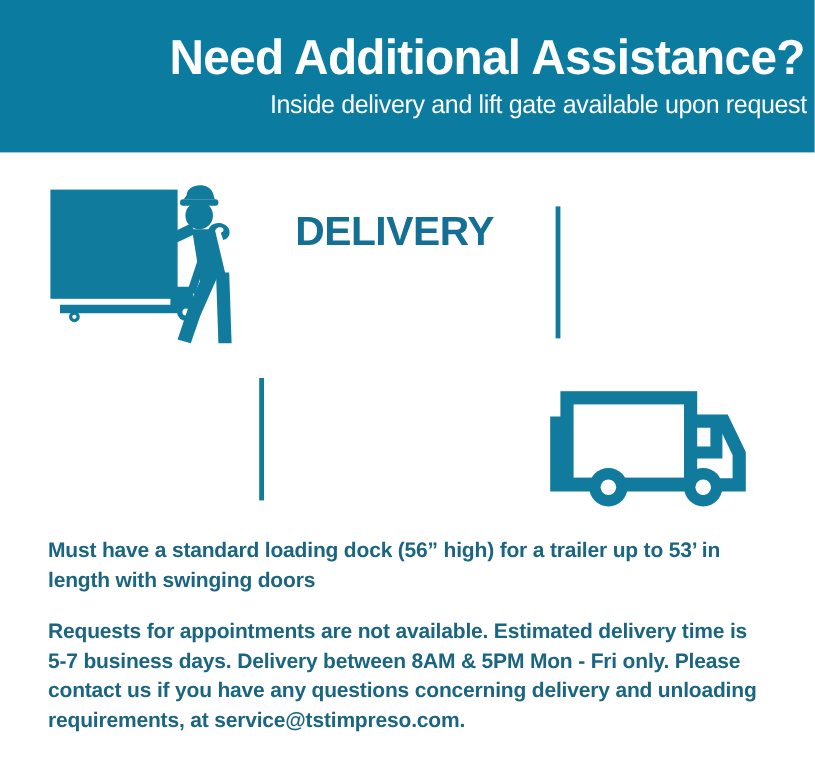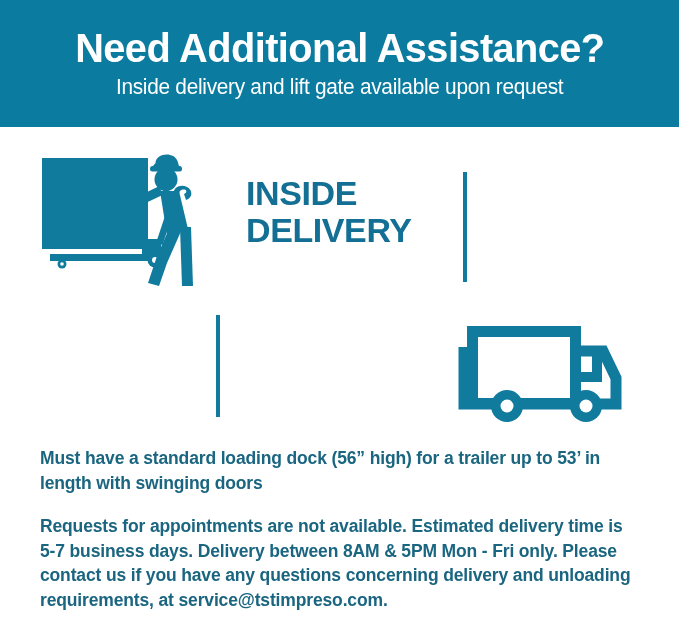--- a/index.html
+++ b/index.html
@@ -19,21 +19,21 @@
   .banner {
     position: absolute;
     left: 0;
     top: 0;
     width: 679px;
     height: 127px;
     background: #0b7ba0;
     box-sizing: border-box;
     display: flex;
     flex-direction: column;
-    align-items: center;
+    align-items: flex-end;
     justify-content: center;
   }
   .banner-title {
     color: #ffffff;
     font-size: 41px;
     font-weight: bold;
     letter-spacing: -0.6px;
     line-height: 1.05;
     white-space: nowrap;
     margin: 0 0 6px 0;
@@ -211,21 +211,20 @@
                  L 121 105 Z" fill="#117b9e"></path>
 
         <path d="M144 76
                  L 155 76
                  L 157 135
                  L 146 135 Z" fill="#117b9e"></path>
       </svg>
     </div>
 
     <div class="label-inside">
-      <div>INSIDE</div>
       <div>DELIVERY</div>
     </div>
 
     <div class="divider divider-right"></div>
   </div>
 
   <div class="row-lift">
 
     <div class="divider divider-left"></div>
 

